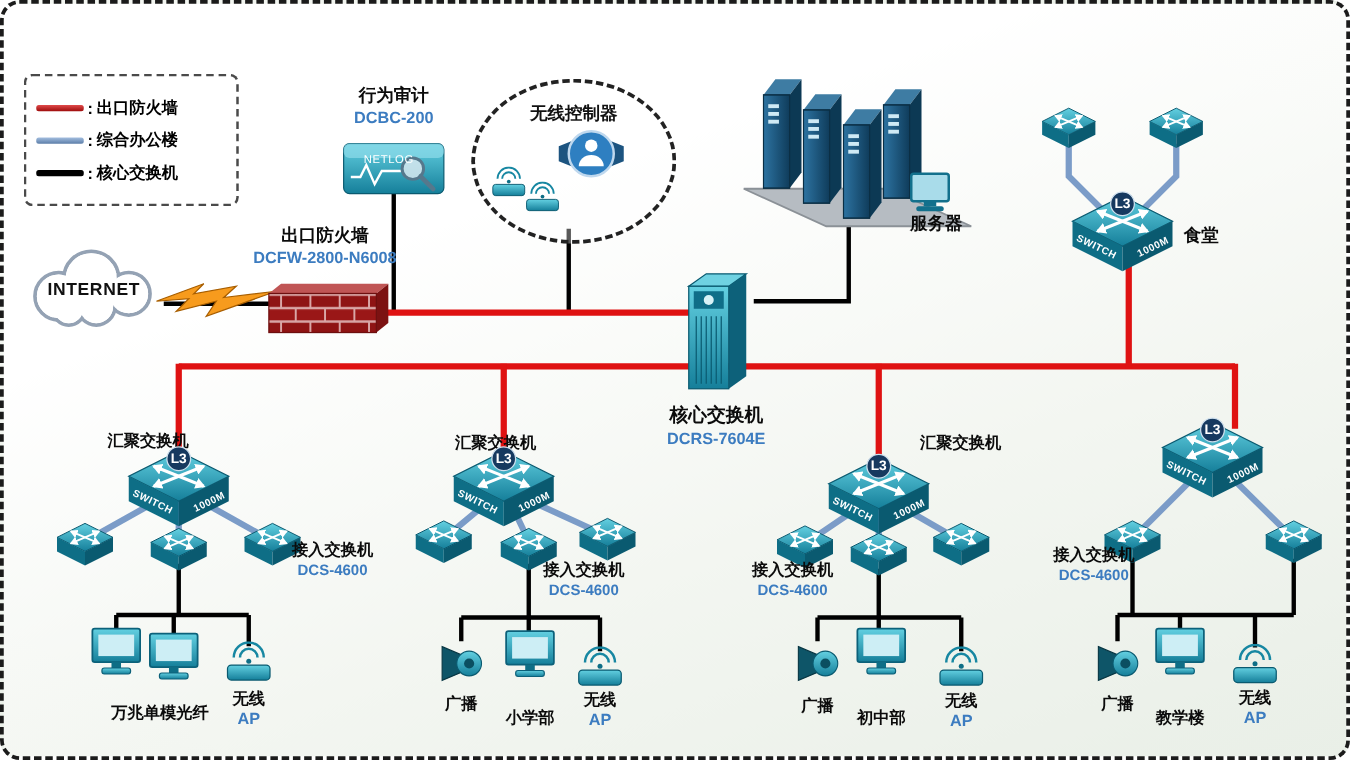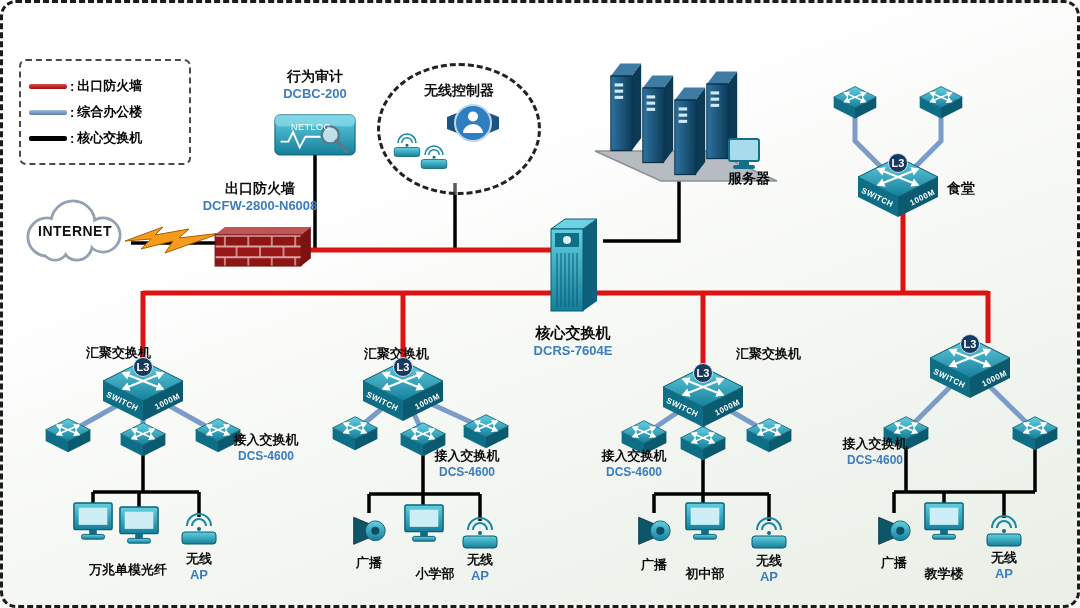--- a/index.html
+++ b/index.html
@@ -382,21 +382,21 @@
   <div class="node" style="left:346px;top:508px;width:40px;height:36px"><svg width="40" height="36">
         <use href="#sym-speaker"></use>
       </svg></div>
   <div class="node" style="left:398px;top:500px;width:46px;height:42px"><svg width="46" height="42">
         <use href="#sym-computer"></use>
       </svg></div>
   <div class="node" style="left:457px;top:514px;width:40px;height:34px"><svg width="40" height="34">
         <use href="#sym-ap"></use>
       </svg></div>
   <div class="lbl" style="left:341px;top:553px;width:50px">广播</div>
-  <div class="lbl" style="left:400px;top:564px;width:64px">小学部</div>
+  <div class="lbl" style="left:389px;top:564px;width:64px">小学部</div>
   <div class="lbl" style="left:452px;top:550px;width:50px">无线</div>
   <div class="lbl model" style="left:452px;top:566px;width:50px">AP</div>
 
   <div class="node" style="left:631px;top:508px;width:40px;height:36px"><svg width="40" height="36">
         <use href="#sym-speaker"></use>
       </svg></div>
   <div class="node" style="left:679px;top:498px;width:46px;height:42px"><svg width="46" height="42">
         <use href="#sym-computer"></use>
       </svg></div>
   <div class="node" style="left:746px;top:514px;width:40px;height:34px"><svg width="40" height="34">

